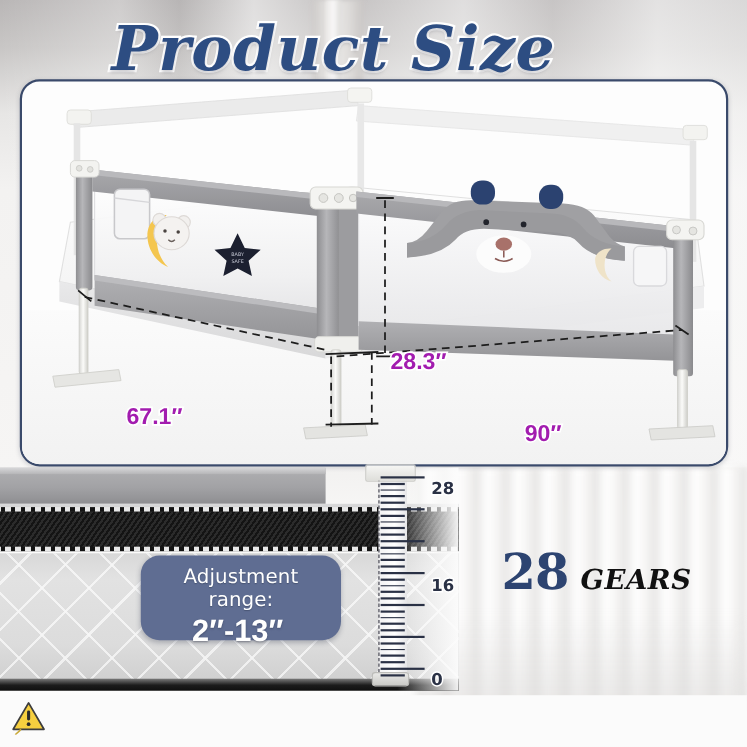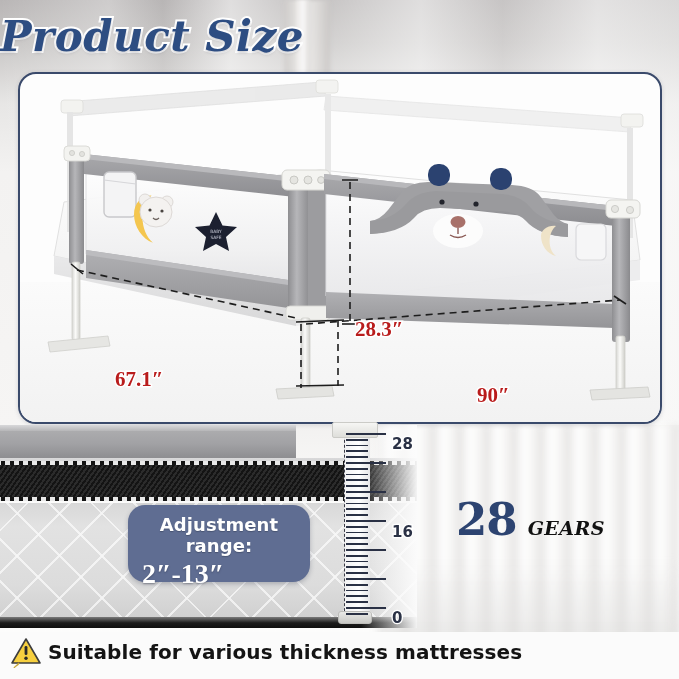--- a/index.html
+++ b/index.html
@@ -54,23 +54,24 @@
   }
   .bg-curtain-shade {
     position: absolute; left: 380px; top: 560px; width: 299px; height: 82px;
     background: linear-gradient(180deg, rgba(255,255,255,0), rgba(222,221,220,.65));
     filter: blur(6px);
   }
 
   
   .title {
     position: absolute; left: 0; top: 12px; width: 606px;
+    text-align: center;
     font-family: "DejaVu Serif", serif;
     font-style: italic; font-weight: 700;
-    font-size: 42px; letter-spacing: .5px;
+    font-size: 56px; letter-spacing: .5px;
     color: #2d4d82;
     -webkit-text-stroke: 4px #ffffff;
     paint-order: stroke fill;
     text-shadow: 0 2px 3px rgba(120,120,130,.35);
   }
 
   
   .card {
     position: absolute; left: 18px; top: 72px; width: 644px; height: 352px;
     background: #fdfdfd;
@@ -84,23 +85,23 @@
     position: absolute; left: 0; bottom: 0; width: 100%; height: 140px;
     background: linear-gradient(180deg,#fbfbfb,#f2f2f2);
   }
 
   
   .rail-svg { position: absolute; left: 0; top: 0; width: 644px; height: 352px; }
 
   
   .dim {
     position: absolute;
-    font-family: Liberation Serif, serif;
+    font-family: Liberation Sans, sans-serif;
     font-weight: 700;
-    color: #b91c1c;
+    color: #a21caf;
     -webkit-text-stroke: 3px #ffffff;
     paint-order: stroke fill;
     white-space: nowrap;
   }
   .dim-787 { left: 95px; top: 293px; font-size: 21px; }
   .dim-59  { left: 457px; top: 309px; font-size: 21px; }
   .dim-283 { left: 335px; top: 243px; font-size: 21px; }
 
   
   .photo {
@@ -186,42 +187,42 @@
   .adj-badge {
     position: absolute; left: 128px; top: 505px;
     width: 182px; height: 77px;
     background: #5f6d92;
     border-radius: 17px;
     box-shadow: 0 2px 5px rgba(40,48,70,.28);
     padding: 9px 14px 0 14px;
   }
   .adj-line1 {
     font-family: "DejaVu Sans", sans-serif;
-    font-weight: 700; font-size: 18px; color: #ffffff;
+    font-weight: 400; font-size: 18px; color: #ffffff;
     text-align: center; letter-spacing: .1px;
     text-shadow: 0 1px 1px rgba(30,36,55,.35);
   }
   .adj-line2 {
-    font-family: Liberation Serif, serif;
+    font-family: Liberation Sans, sans-serif;
     font-weight: 700; font-size: 28px; color: #ffffff;
-    text-align: left; margin-top: 2px; padding-right: 6px;
+    text-align: center; margin-top: 2px; padding-right: 6px;
     text-shadow: 0 1px 2px rgba(30,36,55,.4);
   }
 
   
   .gears-wrap { position: absolute; left: 456px; top: 497px; width: 215px; }
   .gears-row { display: flex; align-items: baseline; gap: 11px; }
   .gears-num {
     font-family: "DejaVu Serif", serif;
     font-weight: 700; font-size: 45px; color: #2d4471;
     letter-spacing: -1px; line-height: 1;
   }
   .gears-word {
     font-family: "DejaVu Serif", serif;
-    font-weight: 700; font-style: italic; font-size: 19px;
+    font-weight: 700; font-style: italic; font-size: 25px;
     color: #111111; letter-spacing: .5px;
   }
   .gears-sub {
     font-family: "DejaVu Sans", sans-serif;
     font-size: 14px; font-weight: 400; color: #121212;
     letter-spacing: 6.5px; margin-top: 5px; margin-left: 3px;
   }
 
   
   .footer-band {
@@ -488,15 +489,14 @@
     </div>
   </div>
 
   <div class="footer-band"></div>
   <svg class="warn-icon" viewBox="0 0 32 32">
     <path d="M16,3 L30,27 L2,27 Z" fill="#f6cf3f" stroke="#3d3d3d" stroke-width="1.6" stroke-linejoin="round"></path>
     <rect x="14.6" y="10" width="2.8" height="9" rx="1.3" fill="#2a2a2a"></rect>
     <circle cx="16" cy="22.3" r="1.7" fill="#2a2a2a"></circle>
     <path d="M9,27 C7,30 5,30 4,32" stroke="#c9a93a" stroke-width="1.4" fill="none"></path>
   </svg>
-  <div class="footer-text">Suitable for various thickness mattresses</div>
 
 </div>
 
 </body></html>

